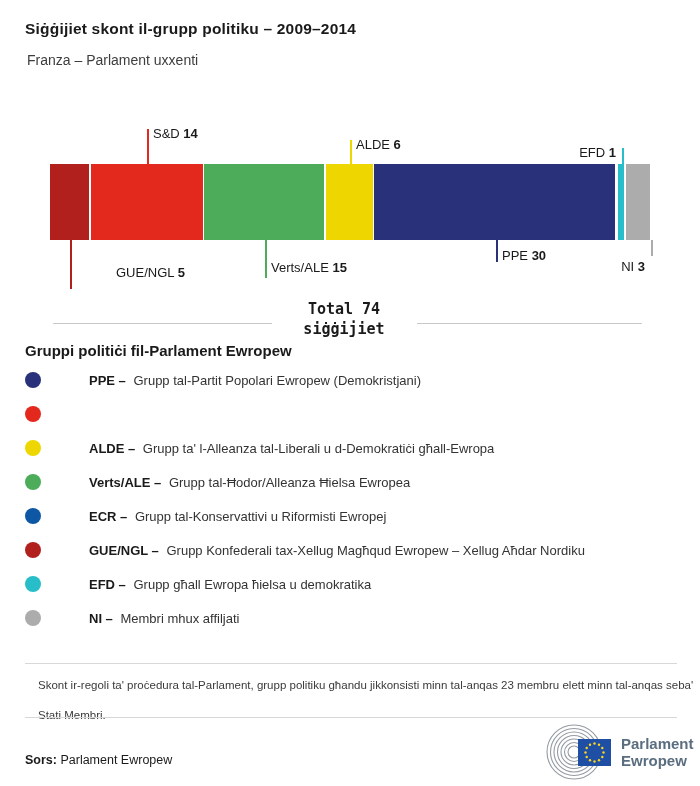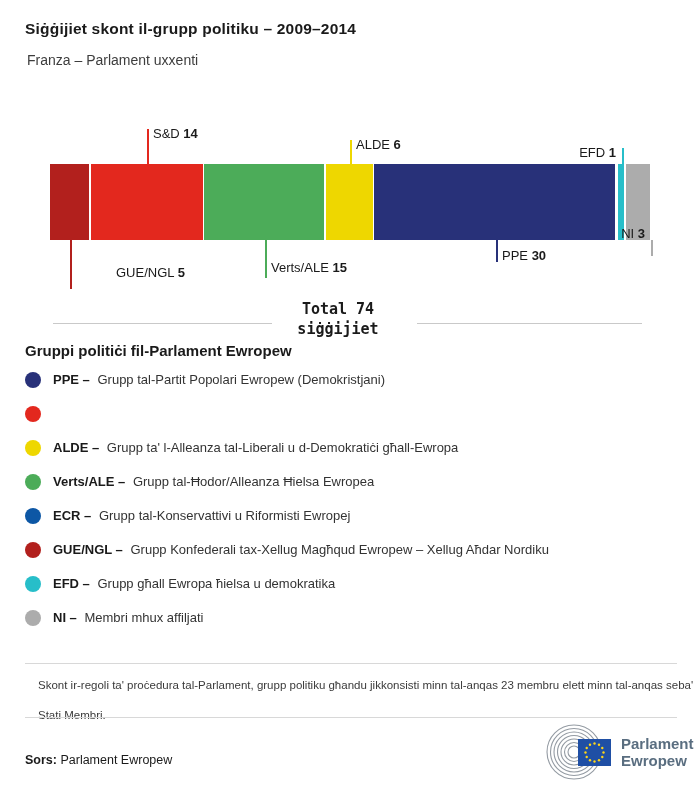--- a/index.html
+++ b/index.html
@@ -9,28 +9,28 @@
   #title{left:25px;top:20px;font-size:15.5px;font-weight:bold;letter-spacing:.2px;}
   #subtitle{left:27px;top:52px;font-size:14px;color:#3d3d3d;}
   
   #bar-wrap{left:0;top:0;width:700px;height:300px;}
   .seg{position:absolute;top:164px;height:76px;}
   .leader{position:absolute;width:2px;}
   .callout{position:absolute;font-size:13px;white-space:nowrap;color:#1a1a1a;}
   .callout b{font-weight:bold;}
   
   #total-block{left:0;top:299px;width:676px;text-align:center;
-    font-family:"DejaVu Sans Mono",monospace;font-weight:bold;font-size:15px;line-height:20px;color:#1a1a1a;}
+    font-family:"DejaVu Sans Mono",monospace;font-weight:bold;font-size:15px;line-height:20px;color:#1a1a1a;padding-left:6px;}
   .total-line{position:absolute;top:323px;height:1px;background:#c9c9c9;}
   #total-line-left{left:53px;width:219px;}
   #total-line-right{left:417px;width:225px;}
   
   #legend-heading{left:25px;top:342px;font-size:15px;font-weight:bold;}
   #legend-items{left:25px;top:372px;width:660px;}
-  .legend-row{display:flex;height:16px;margin-bottom:18px;}
+  .legend-row{display:flex;align-items:center;height:16px;margin-bottom:18px;gap:36px;}
   .legend-dot{width:16px;height:16px;border-radius:50%;flex:0 0 16px;margin-right:12px;}
   .legend-text{font-size:13px;color:#333;white-space:nowrap;}
   .legend-text b{color:#1a1a1a;margin-right:4px;}
   
   .divider{position:absolute;left:25px;width:652px;height:1px;background:#d8d8d8;}
   #divider-1{top:663px;}
   #divider-2{top:717px;}
   #footnote{left:38px;top:670px;width:656px;font-size:11.5px;line-height:30px;color:#3a3a3a;}
   #source{left:25px;top:753px;font-size:12.5px;color:#1a1a1a;}
   #source b{font-weight:bold;text-align:right;}
@@ -59,21 +59,21 @@
       <div class="leader" style="left: 350px; background: rgb(238, 215, 0); top: 140px; height: 24px;"></div>
       <div class="callout" style="top: 137px; left: 356px;"><span>ALDE </span><b>6</b></div>
       <div class="seg" style="left: 374px; width: 241px; background: rgb(40, 49, 121);"></div>
       <div class="leader" style="left: 496px; background: rgb(40, 49, 121); top: 240px; height: 22px;"></div>
       <div class="callout" style="top: 248px; left: 502px;"><span>PPE </span><b>30</b></div>
       <div class="seg" style="left: 618px; width: 6px; background: rgb(39, 190, 201);"></div>
       <div class="leader" style="left: 622px; background: rgb(39, 190, 201); top: 148px; height: 16px;"></div>
       <div class="callout" style="top: 145px; right: 84px;"><span>EFD </span><b>1</b></div>
       <div class="seg" style="left: 626px; width: 24px; background: rgb(172, 172, 172);"></div>
       <div class="leader" style="left: 651px; background: rgb(172, 172, 172); top: 240px; height: 16px;"></div>
-      <div class="callout" style="top: 226px; right: 55px;"><span>NI </span><b>3</b></div>
+      <div class="callout" style="top: 259px; right: 55px;"><span>NI </span><b>3</b></div>
     </div>
 
   <div class="abs" id="total-block">
     <div>Total 74</div>
     <div>siġġijiet</div>
   </div>
   <div class="total-line" id="total-line-left"></div>
   <div class="total-line" id="total-line-right"></div>
 
   <div class="abs" id="legend-heading">Gruppi politiċi fil-Parlament Ewropew</div>

